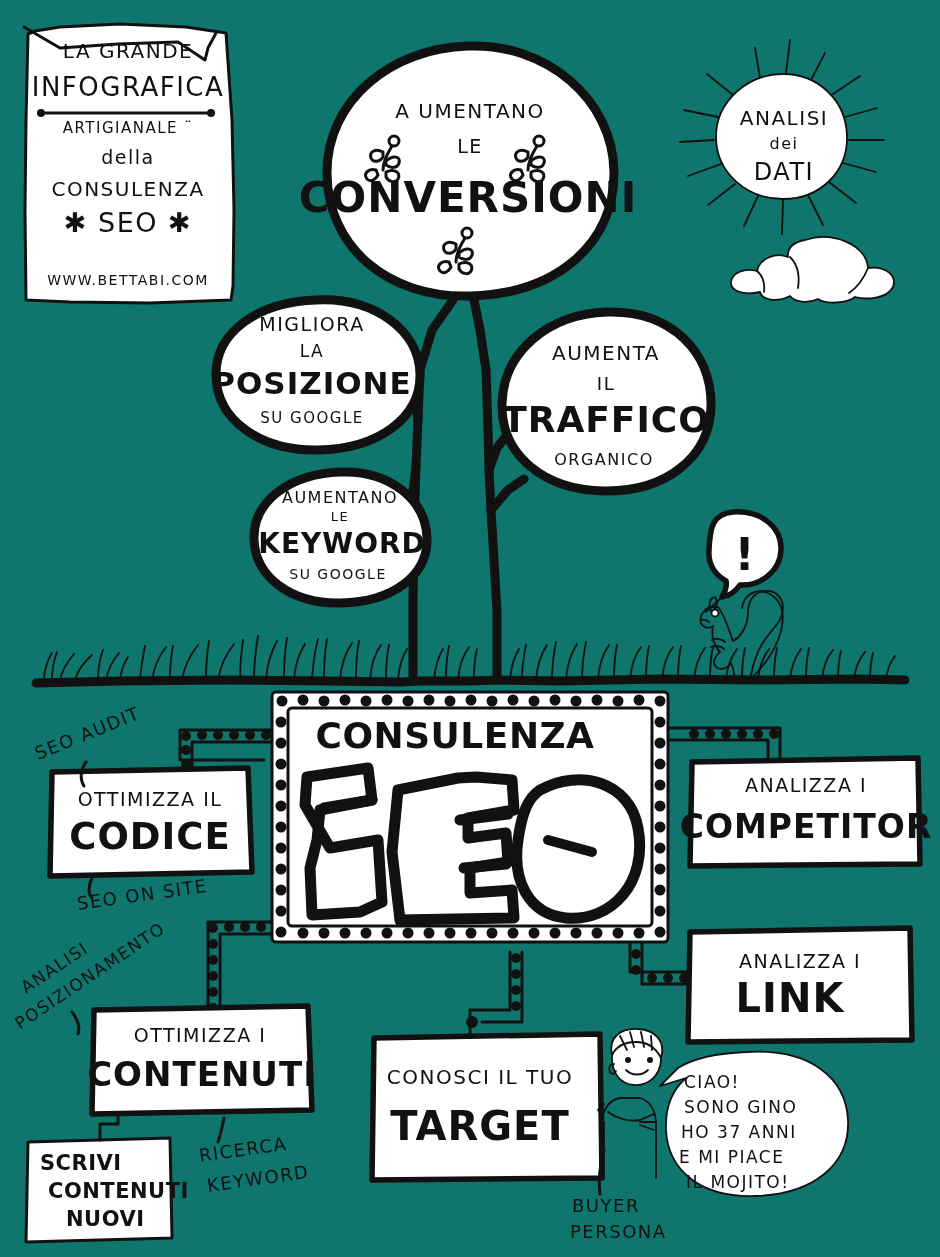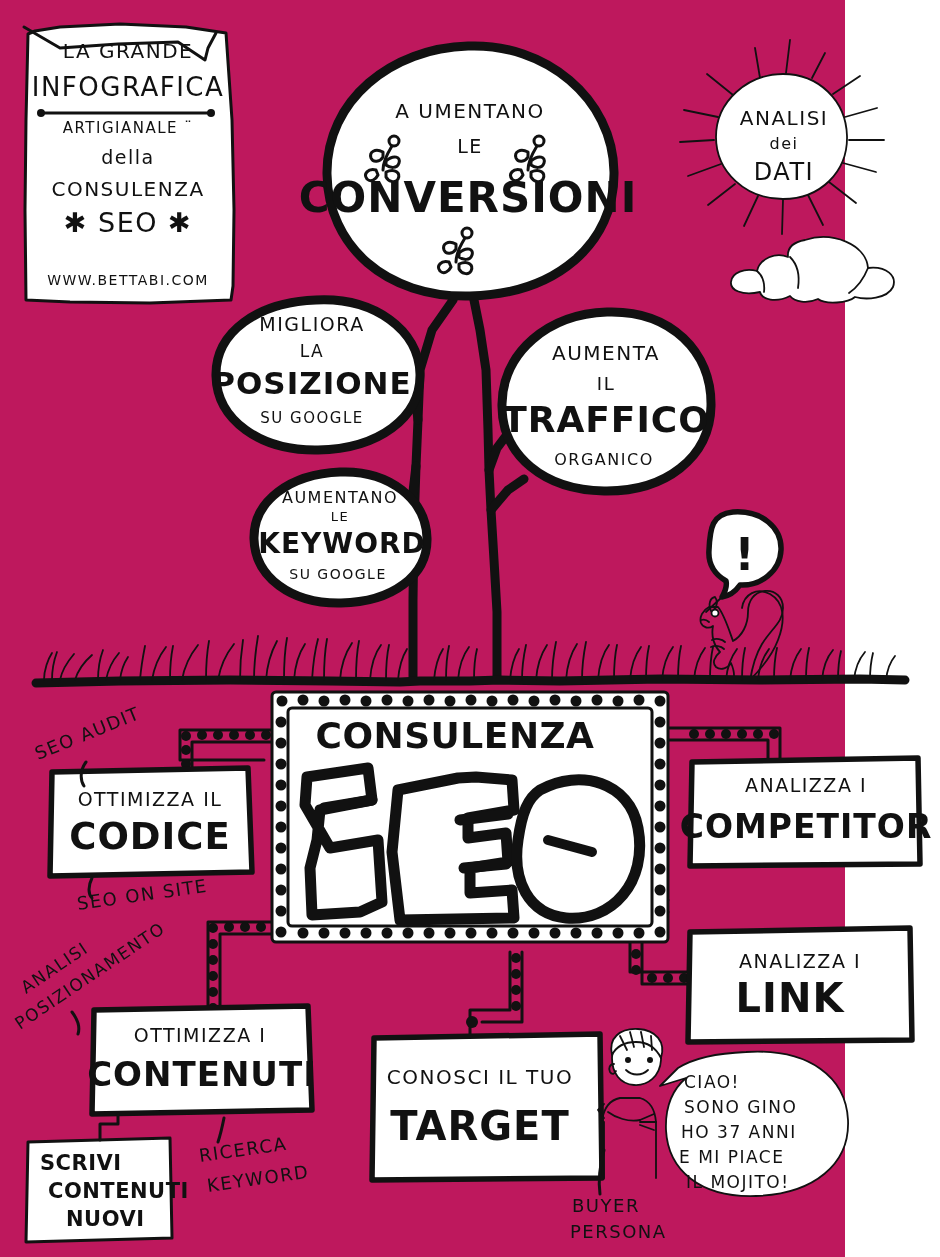--- a/index.html
+++ b/index.html
@@ -1,17 +1,17 @@
 <!DOCTYPE html>
 <html><head>
 <meta charset="utf-8">
 <style>
   html,body{margin:0;padding:0;background:#ffffff;}
   body{width:940px;height:1257px;overflow:hidden;font-family:"DejaVu Sans",sans-serif;}
-  #stage{position:relative;width:845px;height:1257px;background:#be185d;}
+  #stage{position:relative;width:940px;height:1257px;background:#0f766e;}
   svg#art{position:absolute;left:0;top:0;width:940px;height:1257px;}
 
   .hand       {font-family:"DejaVu Sans",sans-serif;fill:#111;}
   .t-thin     {font-weight:400;letter-spacing:1.5px;}
   .t-bold     {font-weight:700;letter-spacing:0.5px;}
   .t-xbold    {font-weight:700;letter-spacing:1px;}
   .ctr        {text-anchor:middle;}
   .lft        {text-anchor:start;}
 
   .ink-stroke {fill:none;stroke:#111;stroke-linecap:round;stroke-linejoin:round;}

